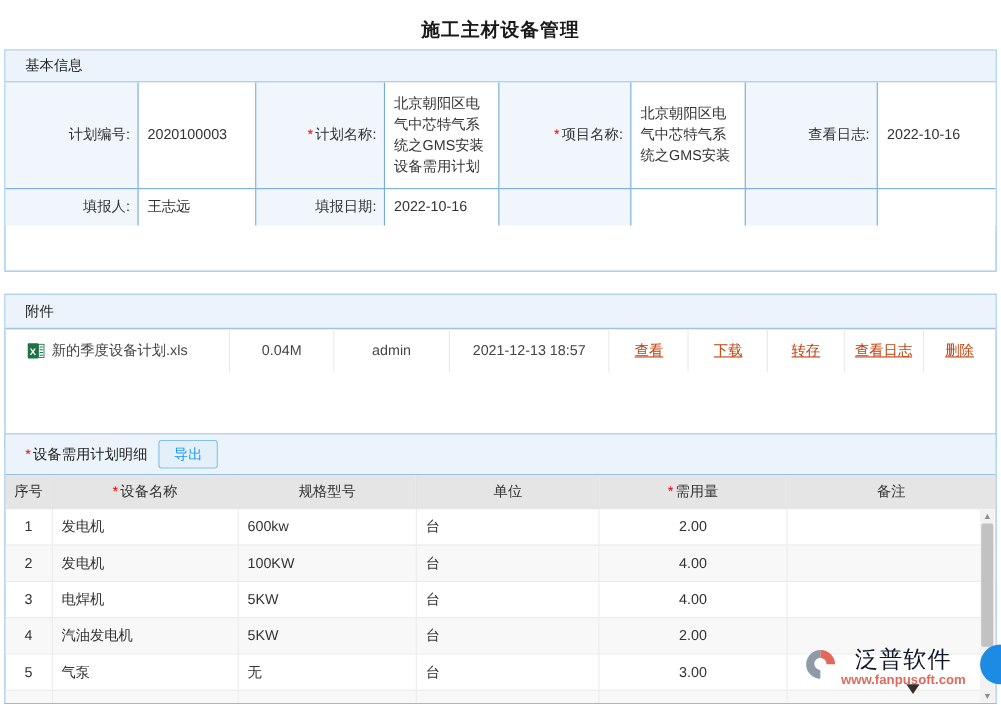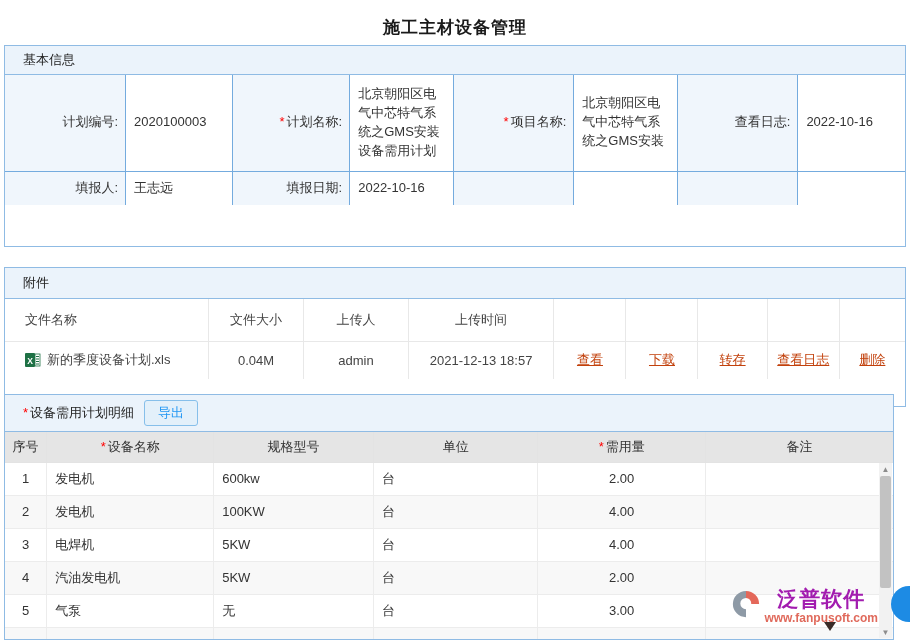--- a/index.html
+++ b/index.html
@@ -38,21 +38,21 @@
   table.attach td, table.attach th { border:1px solid #E8E8E8; font-weight:normal;
     color:#444; text-align:center; vertical-align:middle; }
   table.attach td:first-child, table.attach th:first-child { border-left:none; text-align:left; padding-left:20px; }
   table.attach td:last-child, table.attach th:last-child { border-right:none; }
   table.attach tr.hdr th { height:42px; border-top:none; }
   table.attach tr.filerow td { height:38px; border-bottom:none; }
   .filecell { display:flex; align-items:center; gap:6px; }
   a.act { color:#c2410c; text-decoration:underline; cursor:pointer; }
 
   
-  .sec-detail { position:absolute; top:394px; left:0; right:12px; height:246px; overflow:hidden; }
+  .sec-detail { position:absolute; top:394px; left:0; right:0; height:246px; overflow:hidden; }
   .sec-detail .section-bar { height:37px; gap:10px; }
   .btn-export { background:#E3F0FA; border:1px solid #86BFEA; color:#2196F3;
     font-size:13px; border-radius:3px; padding:4px 13px; cursor:pointer; line-height:1.2; }
   table.detail { width:100%; border-collapse:collapse; table-layout:fixed; font-size:13px; }
   table.detail th { height:30px; font-weight:normal; color:#333; text-align:center;
     border:1px solid #E3E3E3; border-top:none; background:#e5e5e5; }
   table.detail td { height:33px; border:1px solid #ECECEC; color:#333; padding:0 8px;
     text-align:left; vertical-align:middle; }
   table.detail th:first-child, table.detail td:first-child { border-left:none; }
   table.detail th:last-child, table.detail td:last-child { border-right:none; }
@@ -67,21 +67,21 @@
     display:flex; align-items:center; justify-content:center; font-size:8px; color:#8C8C8C; }
   .vscroll .arrow-down { position:absolute; bottom:0; left:0; width:13px; height:12px;
     display:flex; align-items:center; justify-content:center; font-size:8px; color:#8C8C8C; }
   .vscroll .thumb { position:absolute; top:13px; left:1px; width:11px; height:112px;
     background:#C2C2C2; border-radius:2px; }
 
   
   .watermark { position:absolute; right:32px; top:588px; display:flex; align-items:flex-start;
     gap:4px; pointer-events:none; }
   .wm-text { display:flex; flex-direction:column; align-items:center; }
-  .wm-brand { font-size:21px; font-weight:bold; color:#a21caf; line-height:1.1;
+  .wm-brand { font-size:21px; font-weight:normal; color:#0f172a; line-height:1.1;
     letter-spacing:1px; font-family:"Liberation Serif","DejaVu Serif",serif; }
   .wm-url { font-size:12px; font-weight:bold; color:#E06A5C; line-height:1.2; }
   .float-circle { position:absolute; left:891px; top:586px; width:36px; height:36px;
     border-radius:50%; background:#1D8BE4; cursor:pointer; }
   .cursor-arrow { position:absolute; left:824px; top:622px; width:0; height:0;
     border-left:6px solid transparent; border-right:6px solid transparent;
     border-top:9px solid #3A2C28; }
 </style>
 </head>
 <body>
@@ -140,31 +140,20 @@
           <col style="width:10.6%">
           <col style="width:11.6%">
           <col style="width:16.2%">
         <col style="width:8.0%">
           <col style="width:8.0%">
           <col style="width:7.7%">
           <col style="width:8.0%">
           <col style="width:7.3%">
       </colgroup>
       <tbody>
-          <tr class="hdr">
-        <th>文件名称</th>
-        <th>文件大小</th>
-        <th>上传人</th>
-        <th>上传时间</th>
-        <th></th>
-        <th></th>
-        <th></th>
-        <th></th>
-        <th></th>
-      </tr>
       <tr class="filerow">
         <td>
           <span class="filecell">
             <span style="display:inline-flex">
               <svg width="16" height="16" viewBox="0 0 16 16">
                 <rect x="0" y="1" width="10" height="14" rx="1" fill="#1E7145"></rect>
                 <rect x="10" y="2" width="5" height="12" fill="#ffffff" stroke="#1E7145" stroke-width="0.8"></rect>
                 <line x1="11" y1="4.5" x2="14" y2="4.5" stroke="#1E7145" stroke-width="1"></line>
                 <line x1="11" y1="7" x2="14" y2="7" stroke="#1E7145" stroke-width="1"></line>
                 <line x1="11" y1="9.5" x2="14" y2="9.5" stroke="#1E7145" stroke-width="1"></line>

